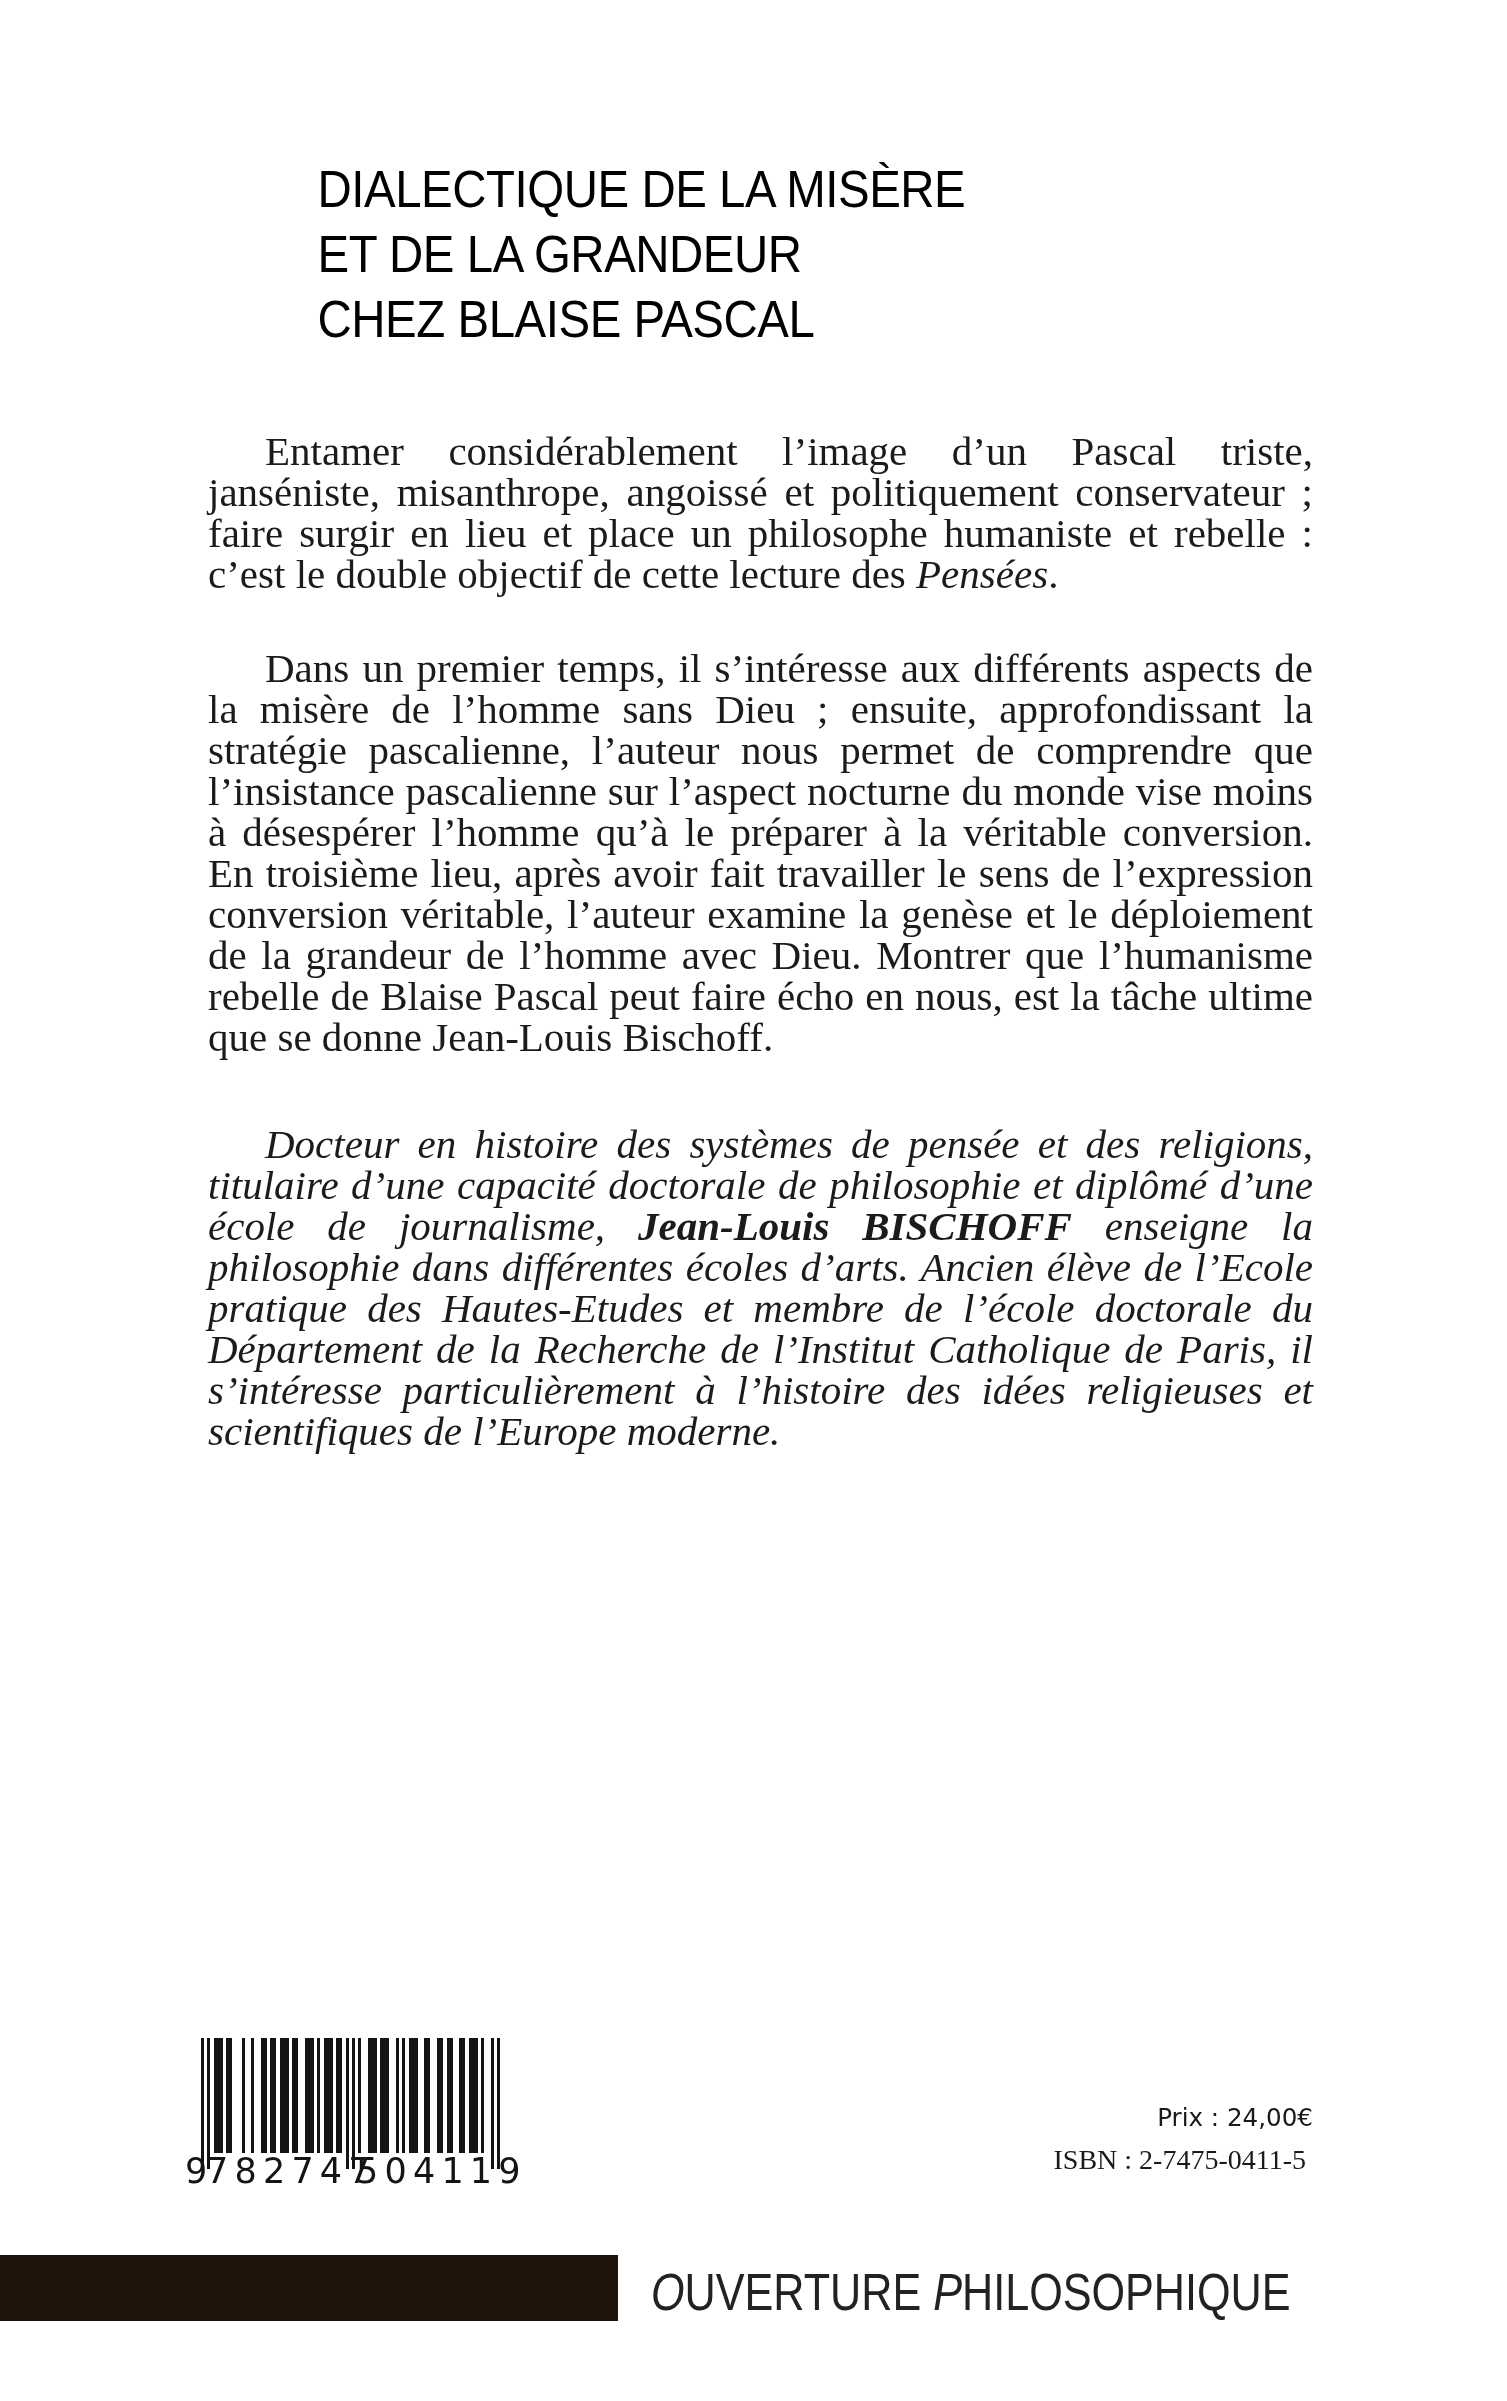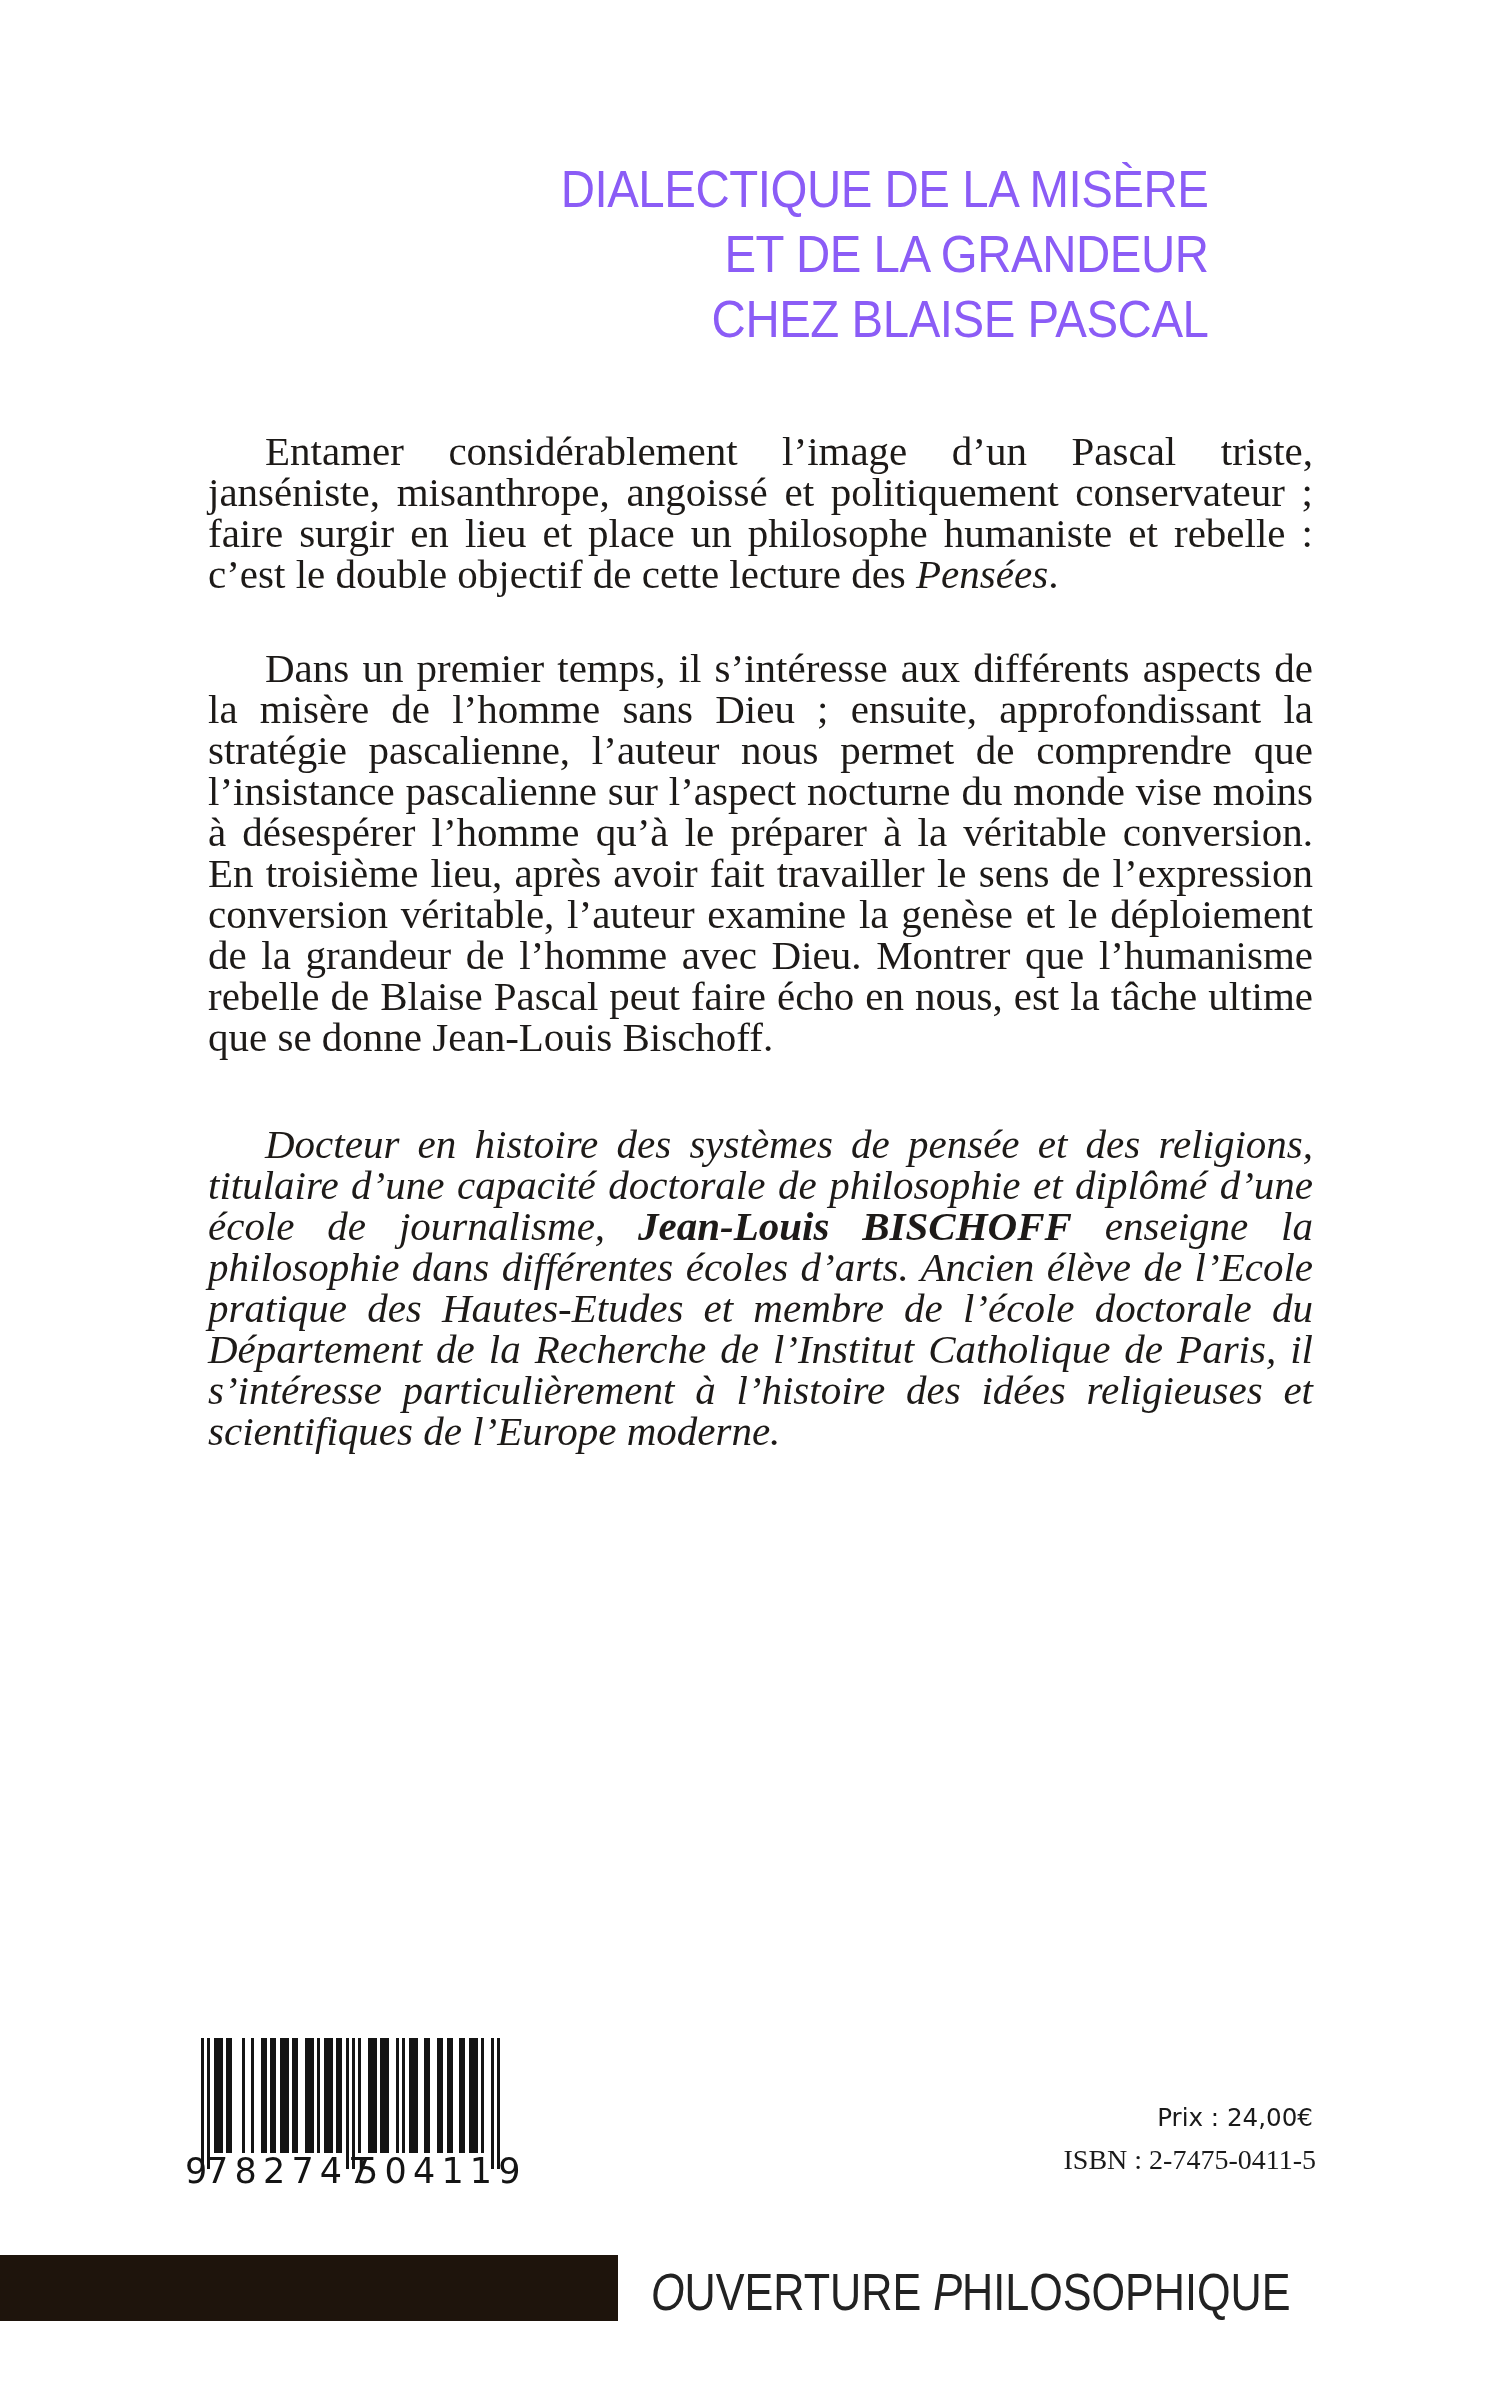--- a/index.html
+++ b/index.html
@@ -1,22 +1,22 @@
 <!DOCTYPE html>
 <html style="font-size:15px"><head>
 <meta charset="utf-8">
 <style>
   html, body { margin: 0; padding: 0; background: #ffffff; }
   body { width: 1508px; height: 2402px; position: relative; overflow: hidden; color: #1b1714; }
   .title {
     position: absolute; left: 284px; top: 157px; width: 958px;
-    text-align: right;
+    text-align: left;
     font-family: "Liberation Sans", sans-serif;
     font-size: 51px; line-height: 65px; letter-spacing: -0.5px;
-    color: #8b5cf6;
+    color: #000000;
   }
   .title div { white-space: nowrap; transform: scaleX(0.93); transform-origin: center; }
   .body {
     position: absolute; left: 208px; top: 431px; width: 1105px;
     font-family: "Liberation Serif", serif;
     font-size: 41px; line-height: 41px; color: #1d1a18;
     text-align: justify;
   }
   .body p { margin: 0 0 53px 0; text-indent: 57px; }
   .body p.bio { font-style: italic; margin-top: 66px; }
@@ -28,21 +28,21 @@
     position: absolute; top: 114px; left: 0; height: 38px;
     font-family: "DejaVu Sans", sans-serif; font-size: 35px; line-height: 38px; color: #141414;
   }
   .barcode .digits span { position: absolute; top: 0; }
   .price {
     position: absolute; right: 195px; top: 2104px;
     font-family: "DejaVu Sans", sans-serif; font-size: 24.6px; line-height: 28px; color: #1a1a1a;
     text-align: center; white-space: nowrap;
   }
   .isbn {
-    position: absolute; right: 192px; top: 2144px;
+    position: absolute; right: 202px; top: 2144px;
     font-family: "Liberation Serif", serif; font-size: 28px; line-height: 32px; color: #1a1a1a;
     text-align: right; white-space: nowrap;
   }
   .series-bar { position: absolute; left: 0; top: 2255px; width: 618px; height: 66px; }
   .series-label {
     position: absolute; left: 651px; top: 2266px;
     font-family: "Liberation Sans", sans-serif; font-size: 52px; line-height: 53px;
     color: #222; white-space: nowrap; font-weight: normal;
     transform: scaleX(0.83); transform-origin: left center; letter-spacing: 0px;
   }

